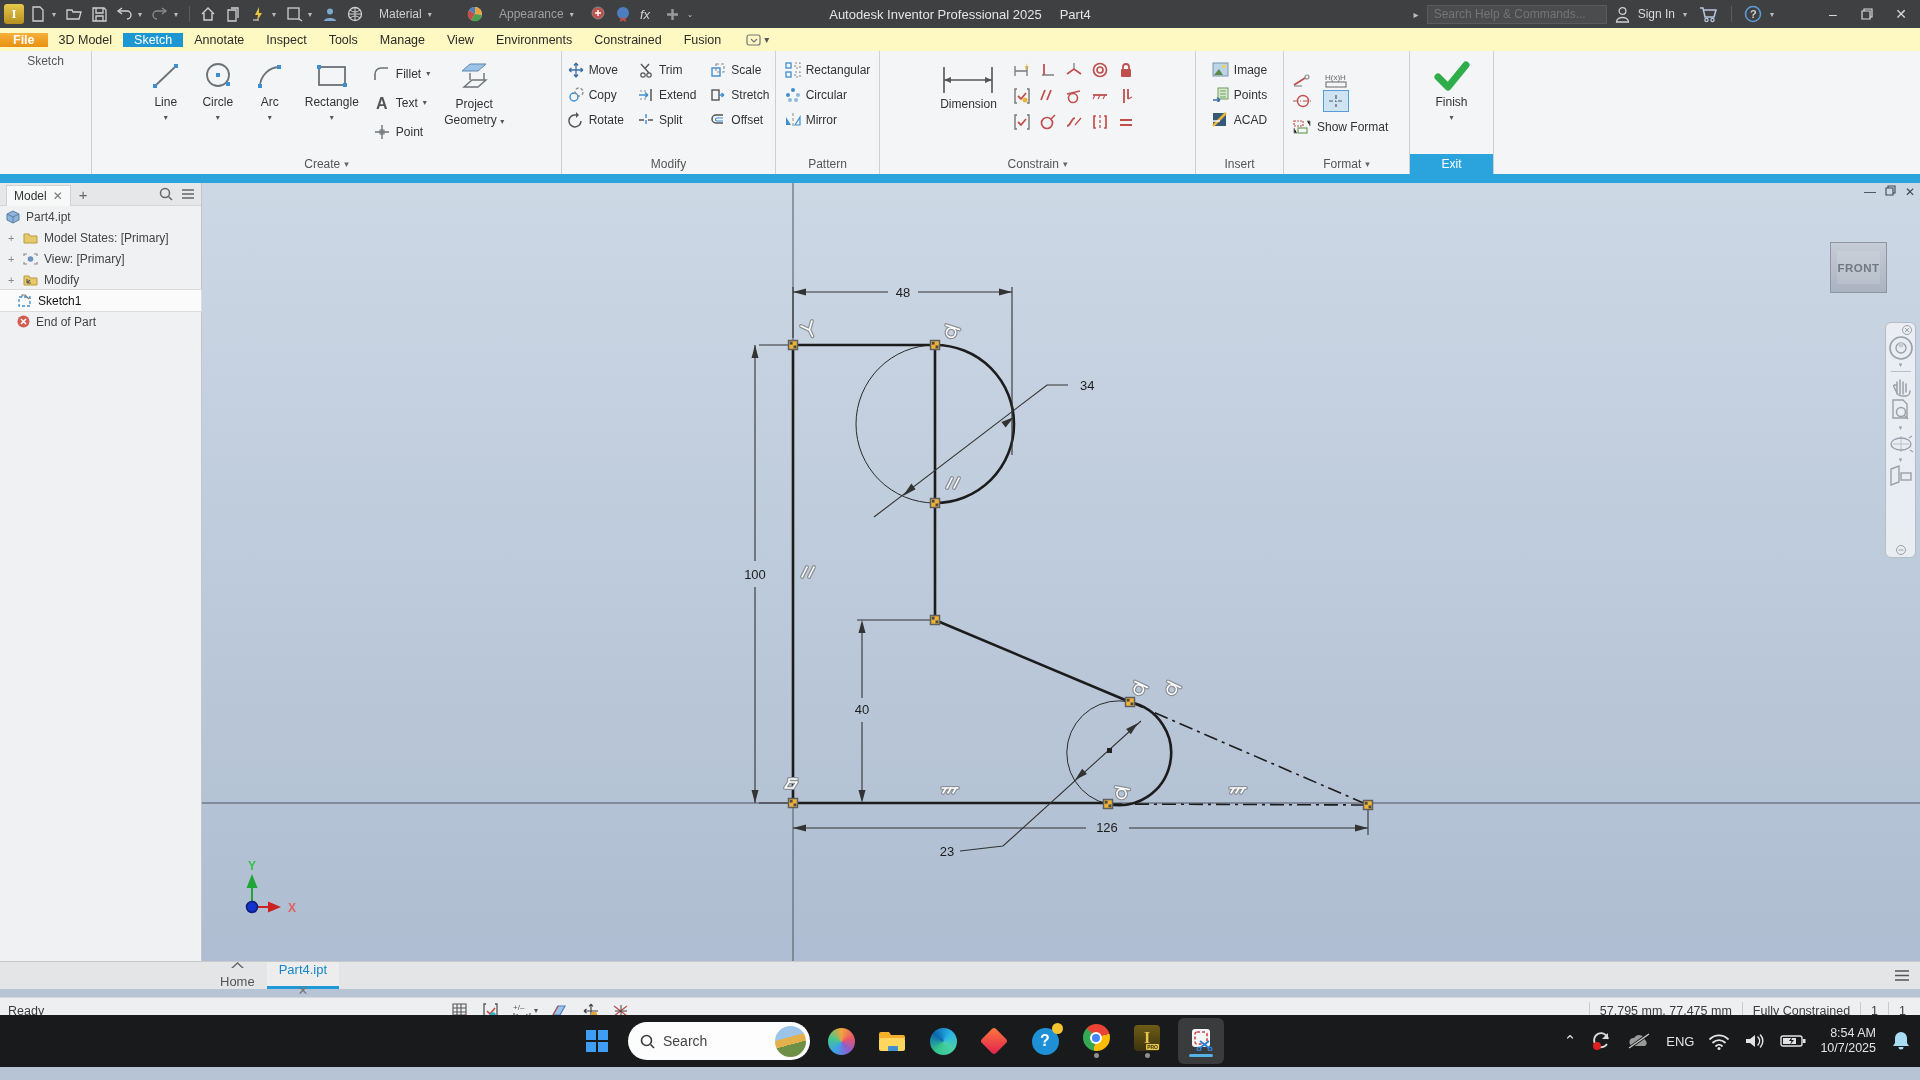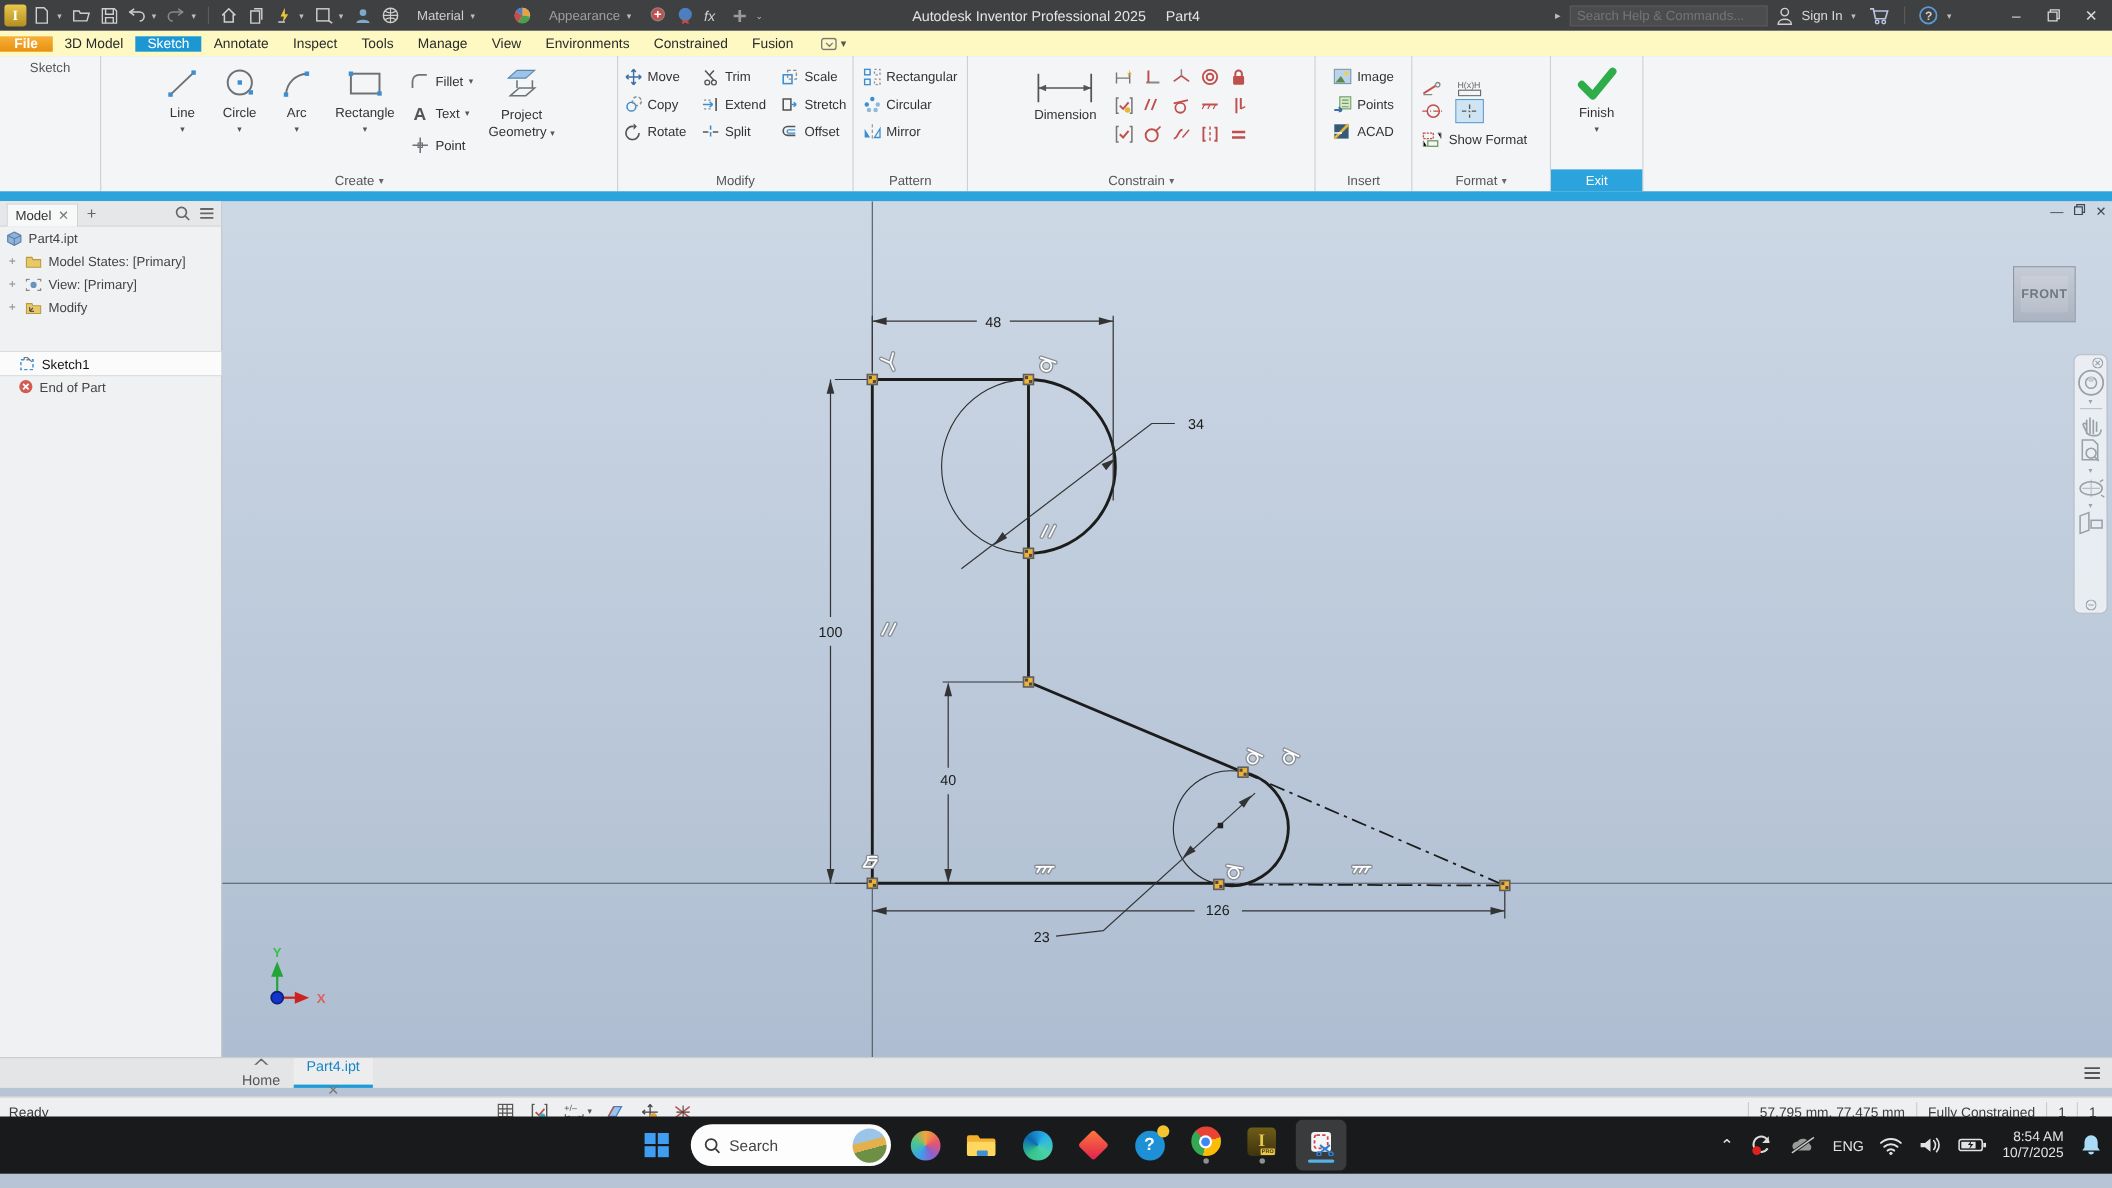--- a/index.html
+++ b/index.html
@@ -49,21 +49,21 @@
   
   .exit-label{ background:#2ba3dc; color:#fff; }
   .hl{ background:#cfe4f3; outline:1.5px solid #5b9bd5; }
   
   #browser{ left:0; top:183px; width:202px; height:778px; background:#f0f1f2; border-right:1px solid #c3c6c9; font-size:12px; color:#444;}
   #browser-header{ height:23px; background:#e6e7e8; display:flex; align-items:center; padding:0 6px; gap:8px; border-bottom:1px solid #d4d6d8;}
   .btab{ background:#f7f8f8; border:1px solid #cfd2d4; border-bottom:none; height:21px; margin-top:2px;
          display:flex; align-items:center; gap:6px; padding:0 7px; color:#333; }
   .trow{ display:flex; align-items:center; gap:6px; height:21px; padding-left:8px; }
   .trow .plus{ color:#8a8a8a; width:9px; font-size:11px; }
-  .sel{ background:#fbfbfb; outline:1px solid #dcdcdc; color:#111;margin-top:30px; }
+  .sel{ background:#fbfbfb; outline:1px solid #dcdcdc; color:#111; }
   
   #canvas{ left:202px; top:183px; width:1718px; height:778px;
            background:linear-gradient(#cdd8e5,#aebdd1); }
   #viewcube{ left:1628px; top:59px; width:57px; height:51px; background:linear-gradient(#c6ccd6,#aab3c0);
              border:1px solid #8e96a2; display:flex; align-items:center; justify-content:center;
              color:#5d6570; font-weight:bold; font-size:11.5px; letter-spacing:.5px; }
   #viewcube .inner{ position:absolute; inset:8px 6px; background:rgba(255,255,255,.12); }
   #navbar{ left:1683px; top:139px; width:31px; height:236px; background:rgba(244,246,248,.78);
            border:1px solid #b6bcc3; border-radius:6px; display:flex; flex-direction:column; align-items:center; padding:2px 0; }
   #navbar svg{ display:block; }

